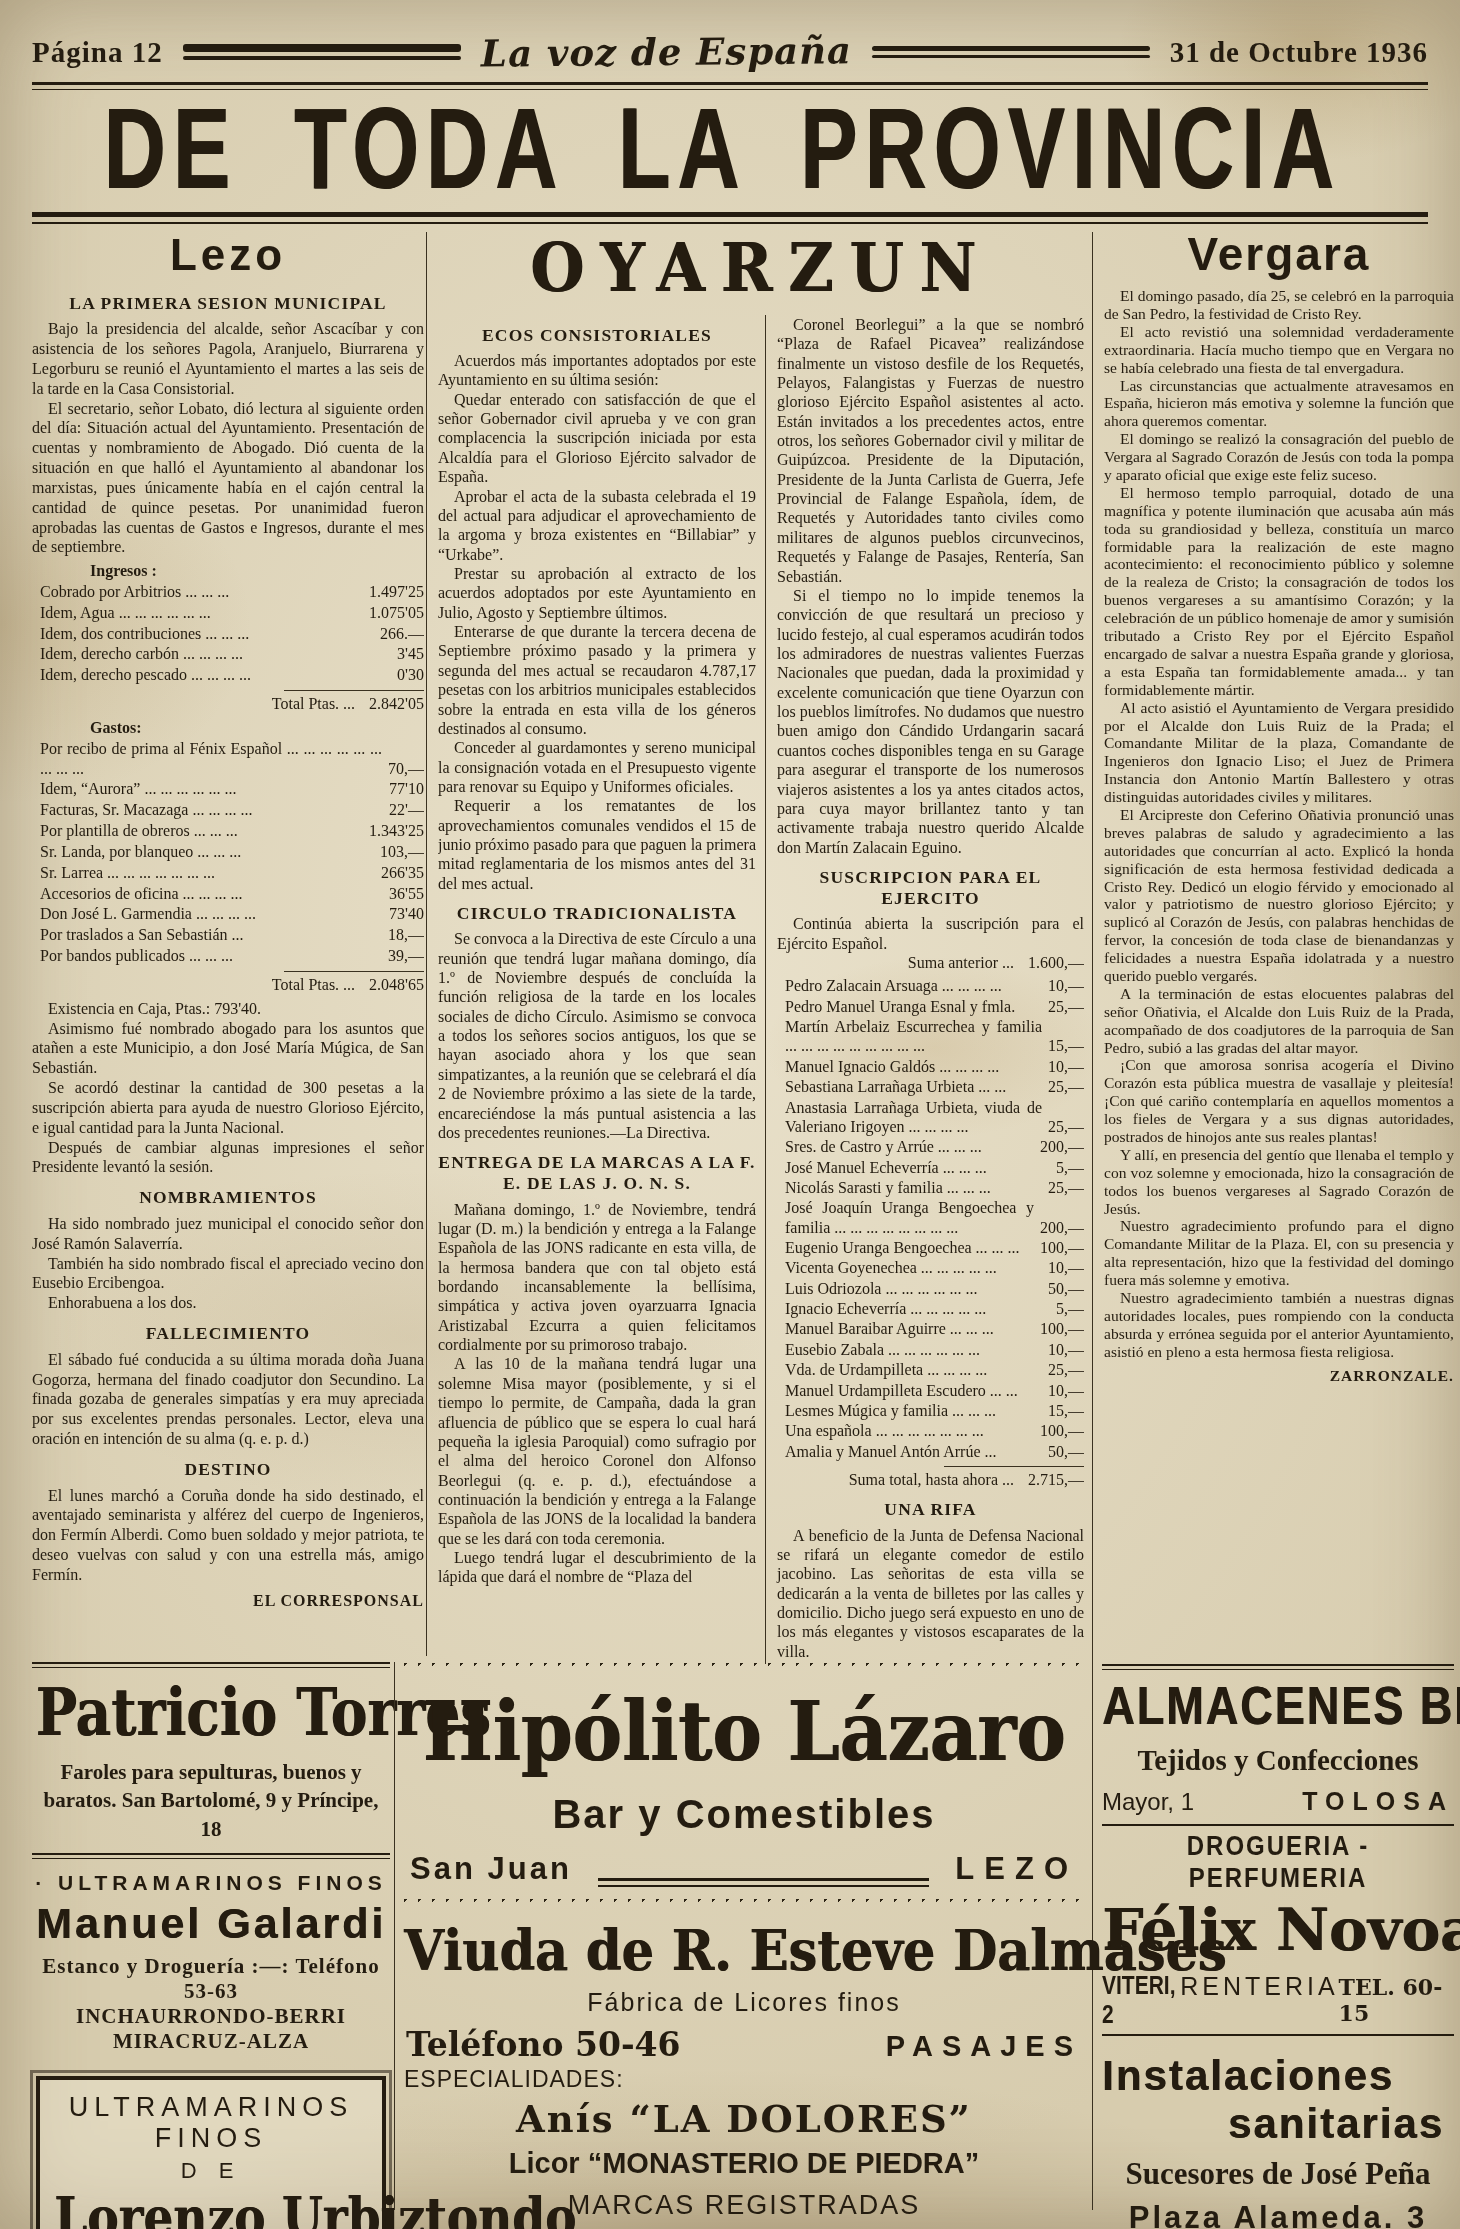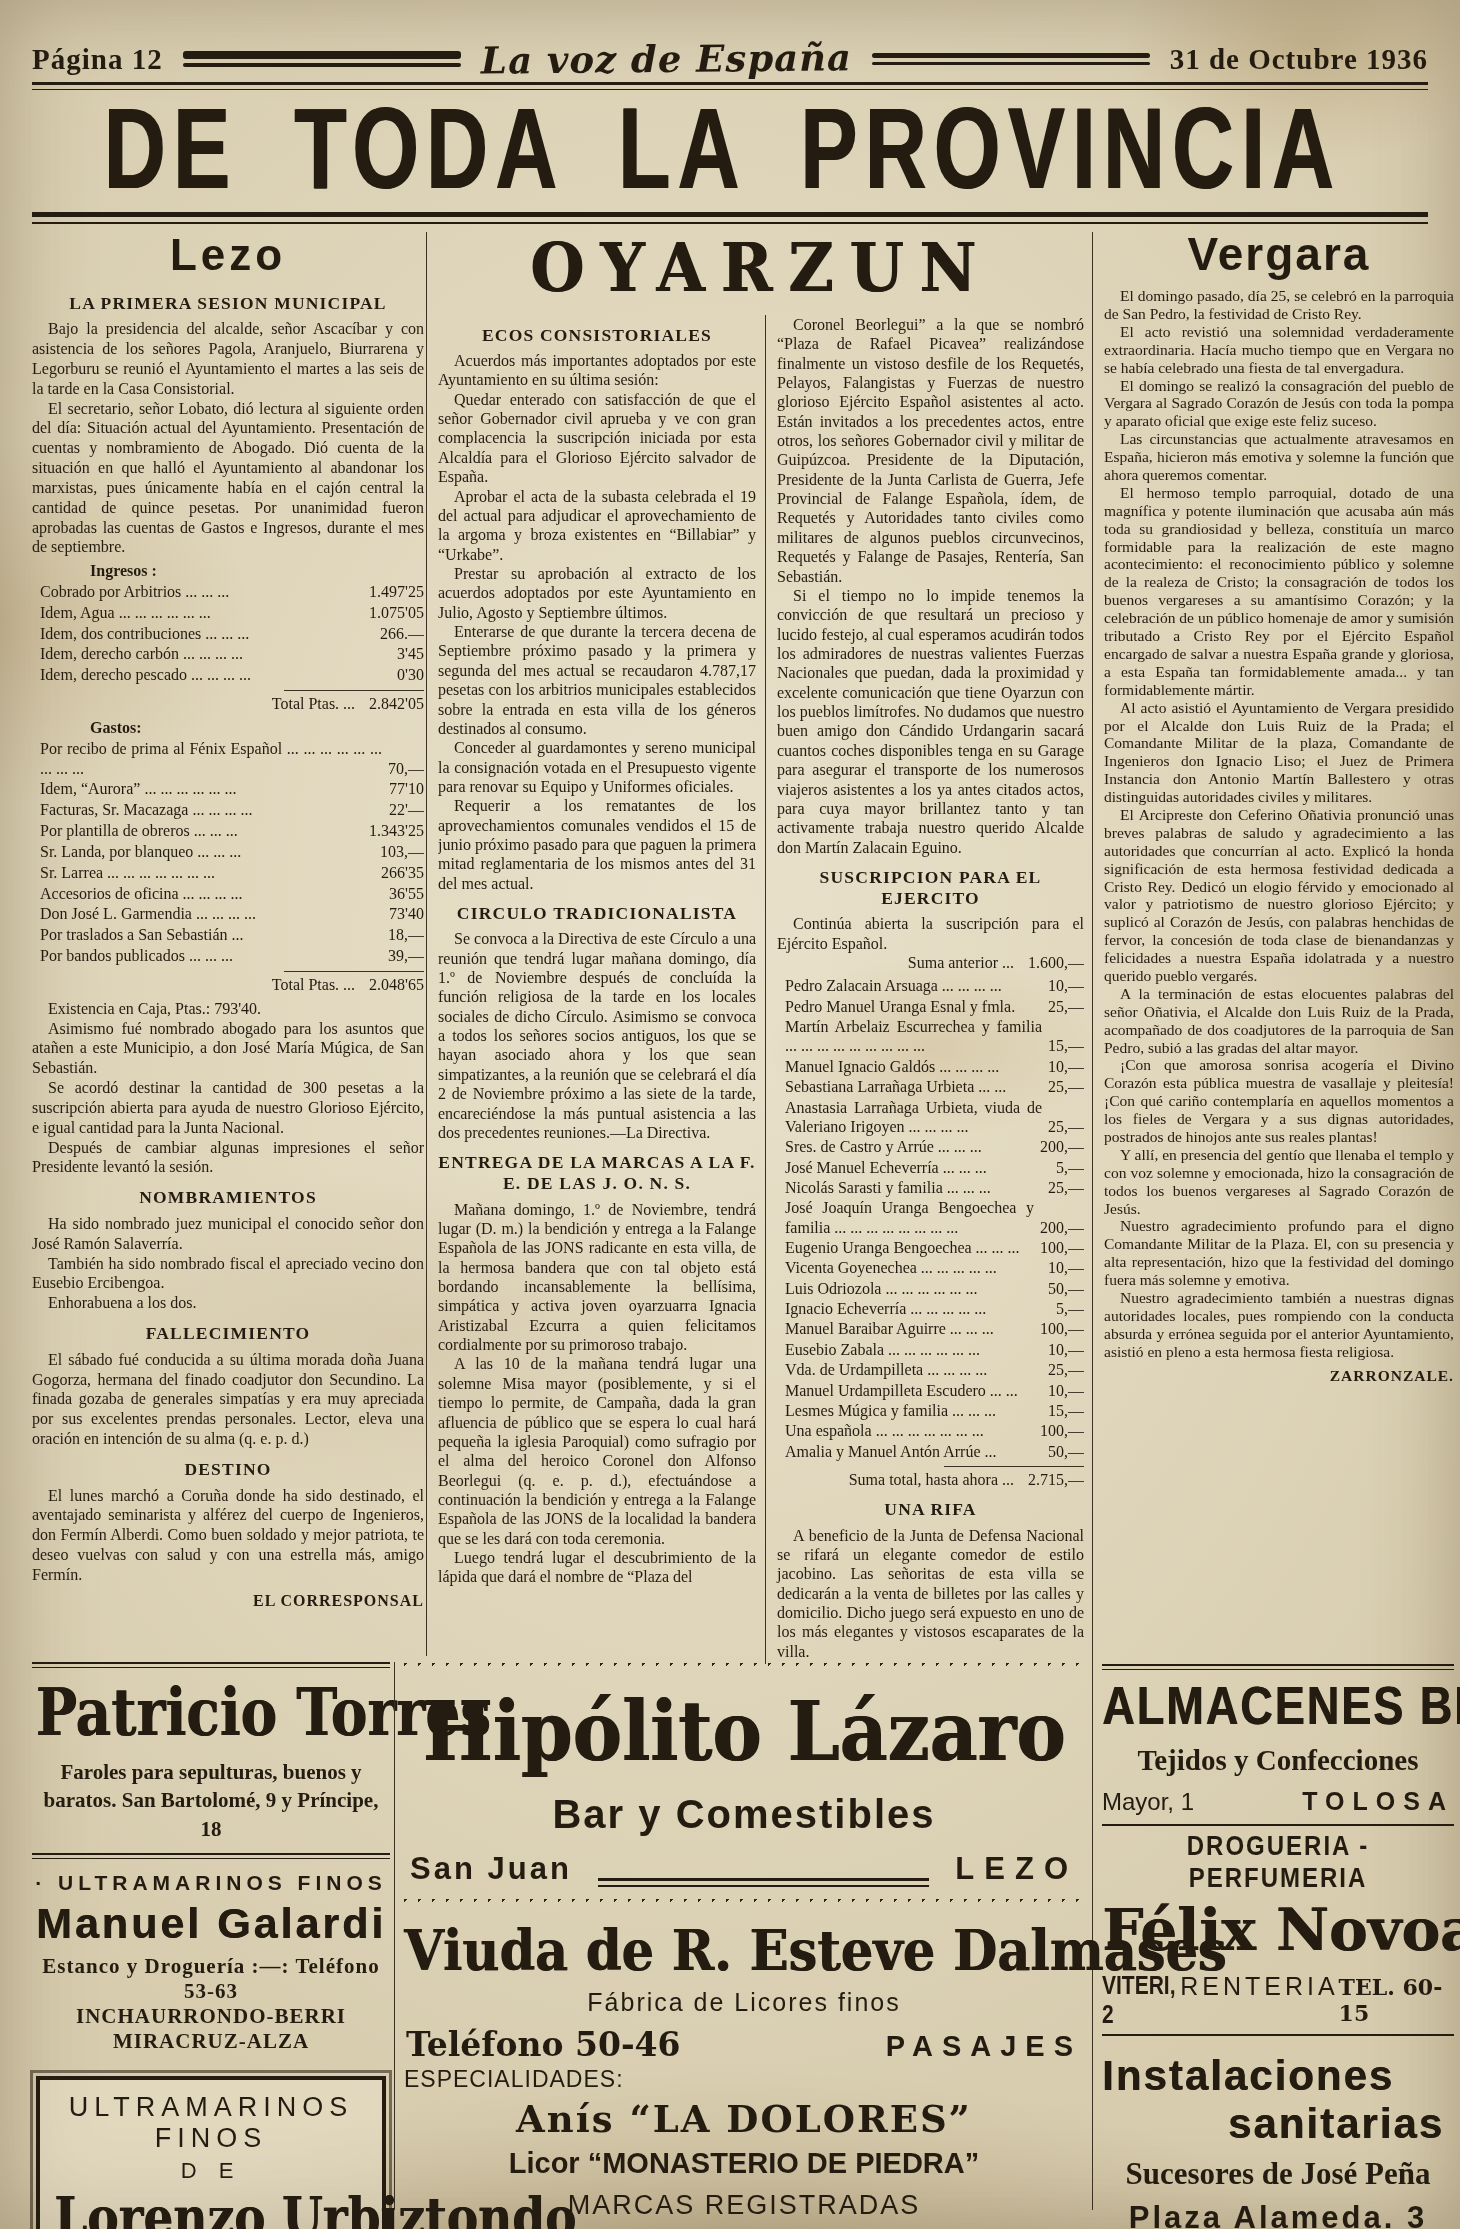--- a/index.html
+++ b/index.html
@@ -11,21 +11,21 @@
       radial-gradient(ellipse 420px 300px at 0% 28%, rgba(150,118,60,.20), transparent 60%),
       radial-gradient(ellipse 380px 480px at 100% 42%, rgba(152,122,70,.16), transparent 60%),
       radial-gradient(ellipse 600px 280px at 28% 60%, rgba(140,110,60,.12), transparent 60%),
       radial-gradient(ellipse 260px 140px at 64% 47%, rgba(165,130,70,.18), transparent 65%),
       radial-gradient(ellipse 800px 260px at 50% 101%, rgba(130,100,55,.20), transparent 70%),
       radial-gradient(ellipse 1150px 1500px at 48% 42%, #e9e1cb, #d7ccae 85%),
       #d7ccae;
     box-shadow:inset 0 0 90px rgba(92,72,40,.38);
   }
   
-  .hdr{position:absolute;top:33px;left:32px;right:32px;height:52px;display:flex;align-items:center;}
+  .hdr{position:absolute;top:26px;left:32px;right:32px;height:52px;display:flex;align-items:center;}
   .pagenum{font-weight:bold;font-size:29px;white-space:nowrap;letter-spacing:1px;}
   .bars{flex:1;margin:0 20px;}
   .bars .b1{height:8px;background:#241c10;border-radius:3px;}
   .bars .b2{height:4px;background:#241c10;margin-top:4px;border-radius:2px;}
   .bars.thin .b1{height:5px;} .bars.thin .b2{height:3px;}
   .masthead{font-family:"DejaVu Serif",serif;font-style:italic;font-weight:bold;font-size:37px;
     white-space:nowrap;transform:rotate(-.5deg);letter-spacing:1px;}
   .issuedate{font-weight:bold;font-size:29px;white-space:nowrap;letter-spacing:1px;}
   .rule-a{position:absolute;top:82px;left:32px;right:32px;border-top:3px solid #241c10;border-bottom:1px solid #241c10;height:4px;}
   .bigheadline{position:absolute;top:92px;left:16px;right:32px;height:112px;display:flex;justify-content:center;align-items:center;overflow:visible;}
@@ -435,22 +435,22 @@
   </div>
 
   <div id="vrule-right"></div>
 
   <div id="col-vergara" class="bodytext">
     <div id="vergara-title" class="coltitle-sans">Vergara</div>
     <div>
 
     <p class="par">El domingo pasado, día 25, se celebró en la parroquia de San Pedro, la festividad de Cristo Rey.</p>
         <p class="par">El acto revistió una solemnidad verdaderamente extraordinaria. Hacía mucho tiempo que en Vergara no se había celebrado una fiesta de tal envergadura.</p>
+        <p class="par">Las circunstancias que actualmente atravesamos en España, hicieron más emotiva y solemne la función que ahora queremos comentar.</p>
         <p class="par">El domingo se realizó la consagración del pueblo de Vergara al Sagrado Corazón de Jesús con toda la pompa y aparato oficial que exige este feliz suceso.</p>
-        <p class="par">Las circunstancias que actualmente atravesamos en España, hicieron más emotiva y solemne la función que ahora queremos comentar.</p>
         <p class="par">El hermoso templo parroquial, dotado de una magnífica y potente iluminación que acusaba aún más toda su grandiosidad y belleza, constituía un marco formidable para la realización de este magno acontecimiento: el reconocimiento público y solemne de la realeza de Cristo; la consagración de todos los buenos vergareses a su amantísimo Corazón; y la celebración de un público homenaje de amor y sumisión tributado a Cristo Rey por el Ejército Español encargado de salvar a nuestra España grande y gloriosa, a esta España tan formidablemente amada... y tan formidablemente mártir.</p>
         <p class="par">Al acto asistió el Ayuntamiento de Vergara presidido por el Alcalde don Luis Ruiz de la Prada; el Comandante Militar de la plaza, Comandante de Ingenieros don Ignacio Liso; el Juez de Primera Instancia don Antonio Martín Ballestero y otras distinguidas autoridades civiles y militares.</p>
         <p class="par">El Arcipreste don Ceferino Oñativia pronunció unas breves palabras de saludo y agradecimiento a las autoridades que concurrían al acto. Explicó la honda significación de esta hermosa festividad dedicada a Cristo Rey. Dedicó un elogio férvido y emocionado al valor y patriotismo de nuestro glorioso Ejército; y suplicó al Corazón de Jesús, con palabras henchidas de fervor, la concesión de toda clase de bienandanzas y felicidades a nuestra España idolatrada y a nuestro querido pueblo vergarés.</p>
         <p class="par">A la terminación de estas elocuentes palabras del señor Oñativia, el Alcalde don Luis Ruiz de la Prada, acompañado de dos coadjutores de la parroquia de San Pedro, subió a las gradas del altar mayor.</p>
         <p class="par">¡Con que amorosa sonrisa acogería el Divino Corazón esta pública muestra de vasallaje y pleitesía! ¡Con qué cariño contemplaría en aquellos momentos a los fieles de Vergara y a sus dignas autoridades, postrados de hinojos ante sus reales plantas!</p>
         <p class="par">Y allí, en presencia del gentío que llenaba el templo y con voz solemne y emocionada, hizo la consagración de todos los buenos vergareses al Sagrado Corazón de Jesús.</p>
         <p class="par">Nuestro agradecimiento profundo para el digno Comandante Militar de la Plaza. El, con su presencia y alta representación, hizo que la festividad del domingo fuera más solemne y emotiva.</p>
         <p class="par">Nuestro agradecimiento también a nuestras dignas autoridades locales, pues rompiendo con la conducta absurda y errónea seguida por el anterior Ayuntamiento, asistió en pleno a esta hermosa fiesta religiosa.</p>
       </div>
     <div class="sig">ZARRONZALE.</div>

